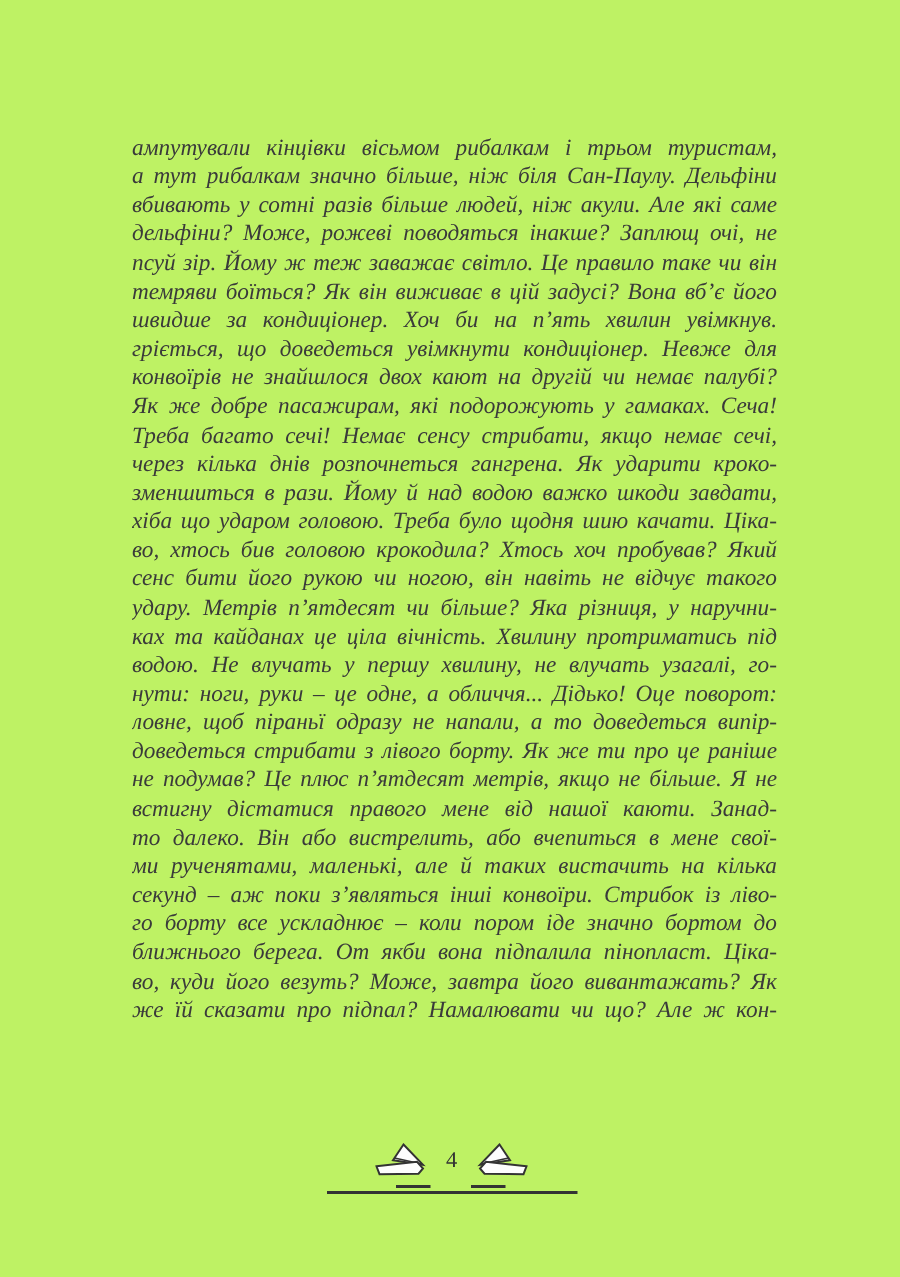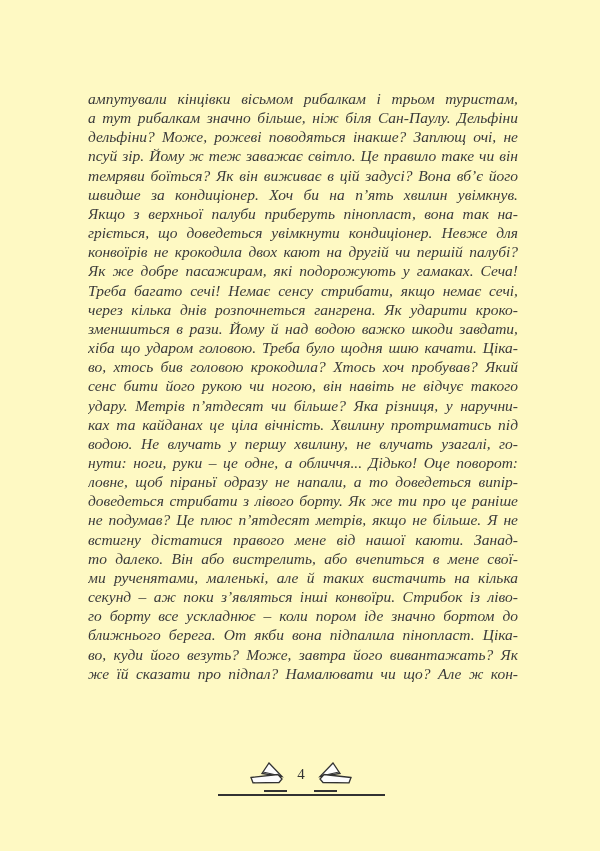--- a/index.html
+++ b/index.html
@@ -1,20 +1,20 @@
 <!DOCTYPE html>
 <html><head>
 <meta charset="utf-8">
 <style>
   html, body { margin: 0; padding: 0; background: #ffffff; }
   .page {
     position: relative;
     width: 600px;
     height: 851px;
-    background: #fef9c3;
+    background: #bef264;
     overflow: hidden;
     font-family: "Liberation Serif", serif;
   }
   .text-block {
     position: absolute;
     left: 88px;
     top: 89px;
     width: 430px;
     color: #3a3a3a;
     font-style: italic;
@@ -61,27 +61,27 @@
   }
 </style>
 </head>
 <body>
 
 <div class="page">
 
   <div class="text-block">
       <div class="line">ампутували кінцівки вісьмом рибалкам і трьом туристам,</div>
       <div class="line">а тут рибалкам значно більше, ніж біля Сан-Паулу. Дельфіни</div>
+      <div class="line">вбивають у сотні разів більше людей, ніж акули. Але які саме</div>
       <div class="line">дельфіни? Може, рожеві поводяться інакше? Заплющ очі, не</div>
       <div class="line">псуй зір. Йому ж теж заважає світло. Це правило таке чи він</div>
       <div class="line">темряви боїться? Як він виживає в цій задусі? Вона вб’є його</div>
       <div class="line">швидше за кондиціонер. Хоч би на п’ять хвилин увімкнув.</div>
-      <div class="line">Якщо з верхньої палуби приберуть пінопласт, вона так на-</div>
       <div class="line">гріється, що доведеться увімкнути кондиціонер. Невже для</div>
-      <div class="line">конвоїрів не крокодила двох кают на другій чи першій палубі?</div>
+      <div class="line">конвоїрів не знайшлося двох кают на другій чи немає палубі?</div>
       <div class="line">Як же добре пасажирам, які подорожують у гамаках. Сеча!</div>
       <div class="line">Треба багато сечі! Немає сенсу стрибати, якщо немає сечі,</div>
       <div class="line">через кілька днів розпочнеться гангрена. Як ударити кроко-</div>
       <div class="line">зменшиться в рази. Йому й над водою важко шкоди завдати,</div>
       <div class="line">хіба що ударом головою. Треба було щодня шию качати. Ціка-</div>
       <div class="line">во, хтось бив головою крокодила? Хтось хоч пробував? Який</div>
       <div class="line">сенс бити його рукою чи ногою, він навіть не відчує такого</div>
       <div class="line">удару. Метрів п’ятдесят чи більше? Яка різниця, у наручни-</div>
       <div class="line">ках та кайданах це ціла вічність. Хвилину протриматись під</div>
       <div class="line">водою. Не влучать у першу хвилину, не влучать узагалі, го-</div>

